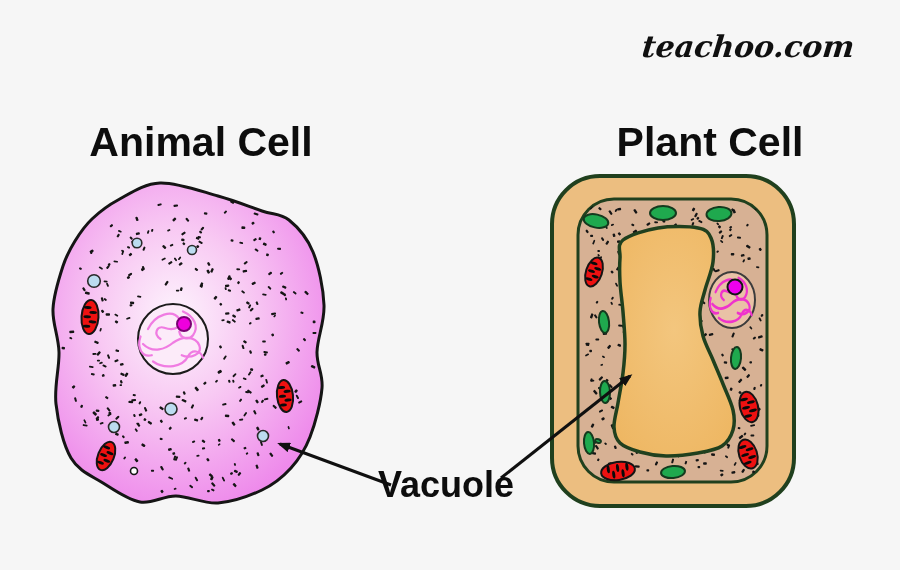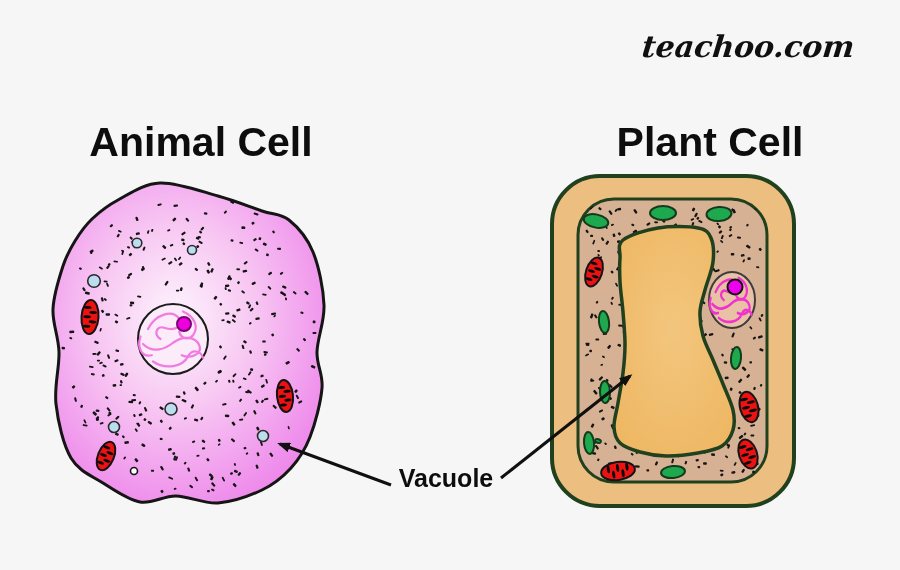--- a/index.html
+++ b/index.html
@@ -17,21 +17,21 @@
   .cell-title{
     position:absolute;top:88px;transform:translateX(-50%);
     font-weight:700;font-size:41px;color:#0d0d0d;white-space:nowrap;
     letter-spacing:0px;
     margin-top:31px;
   }
   .title-animal{left:201px}
   .title-plant{left:710px}
   .vacuole-label{
     position:absolute;top:464px;left:446px;transform:translateX(-50%);
-    font-weight:700;font-size:25px;color:#0d0d0d;white-space:nowrap;
+    font-weight:700;font-size:36px;color:#0d0d0d;white-space:nowrap;
   }
   #diagram{position:absolute;left:0;top:0}
 </style>
 </head>
 <body>
 
 <div class="stage">
   <svg id="diagram" width="900" height="570" viewBox="0 0 900 570">
       <defs>
         <radialGradient id="ag" cx="45%" cy="42%" r="62%">

